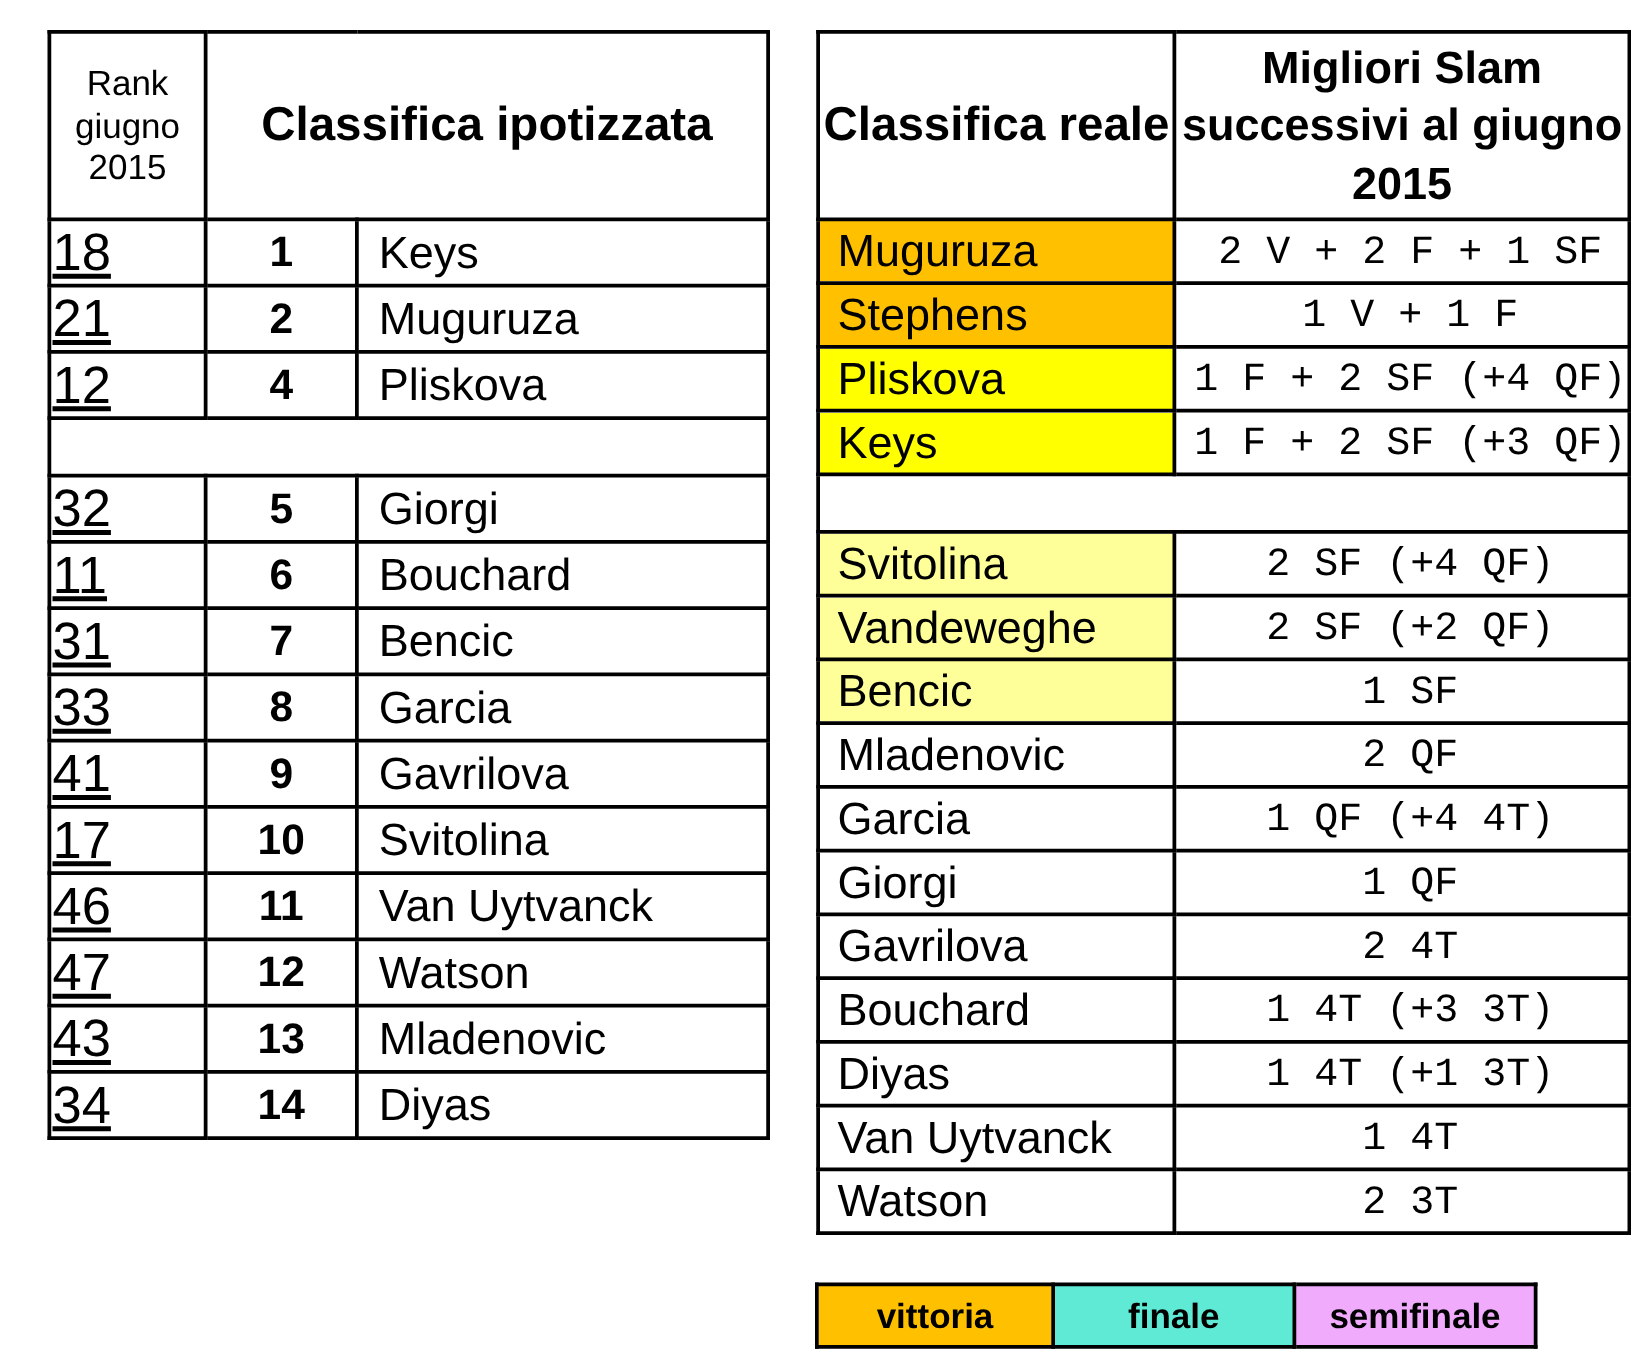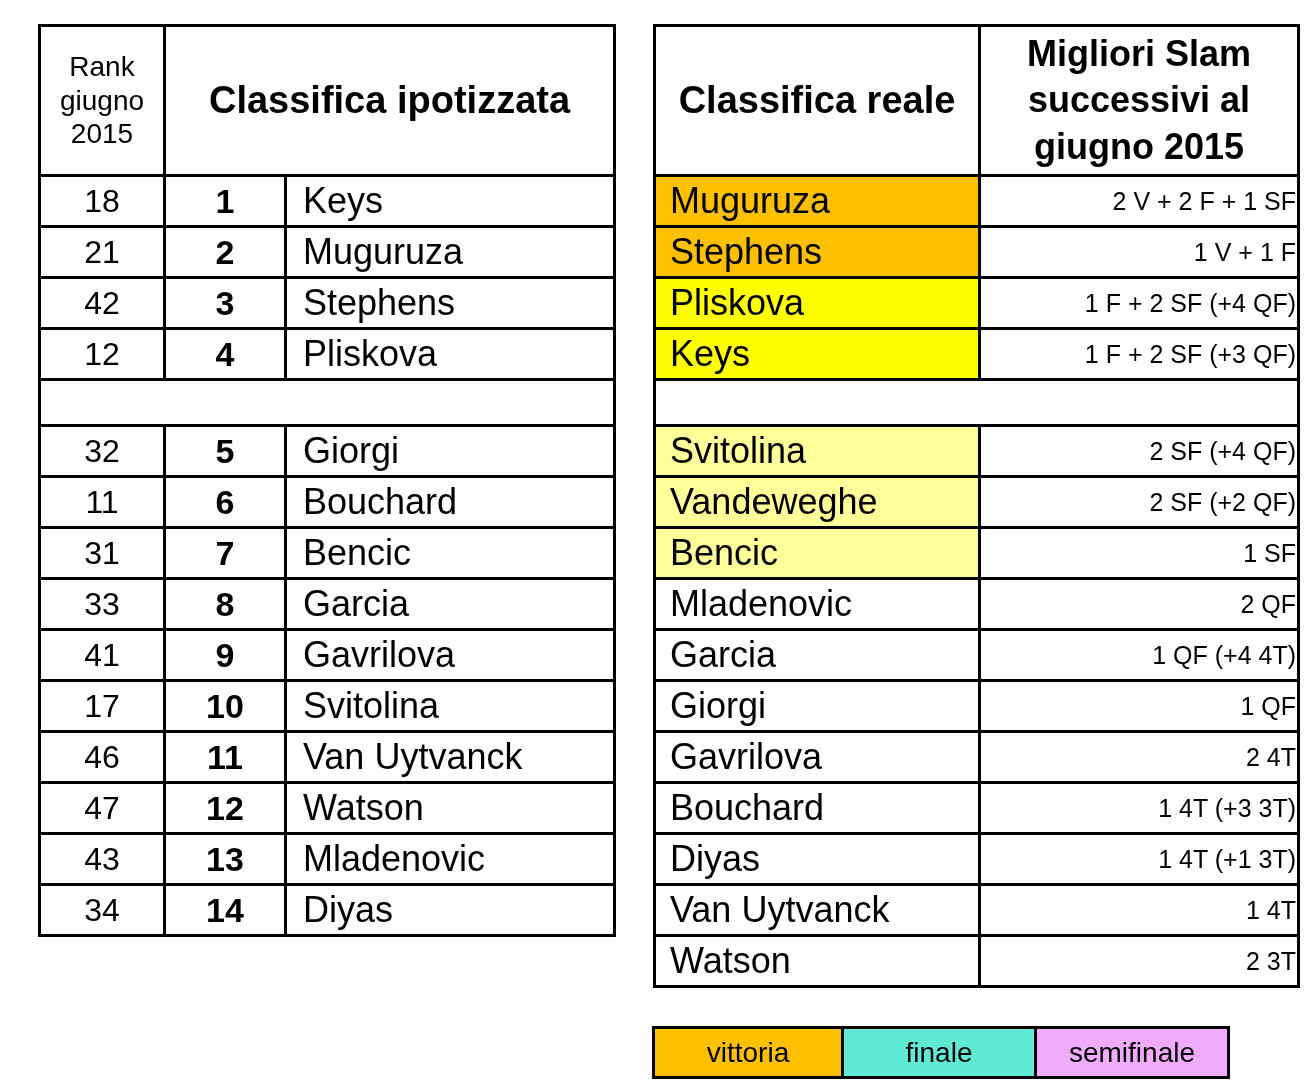--- a/index.html
+++ b/index.html
@@ -3,33 +3,33 @@
 <meta charset="utf-8">
 <style>
   html,body{margin:0;padding:0;background:#ffffff;}
   body{width:1305px;height:1083px;position:relative;
        font-family:"Liberation Sans", sans-serif;color:#000;}
   table{border-collapse:collapse;table-layout:fixed;position:absolute;background:#fff;}
   td{border:3px solid #000;vertical-align:middle;overflow:hidden;white-space:nowrap;}
   
   #left-table{left:6px;top:24px;margin-left:32px;}
   #right-table{left:653px;top:24px;}
-  #legend{left:652px;top:1026px;}
+  #legend{left:652px;top:1026px;font-weight:bold;}
   tr.data-row{height:51px;}
   tr.header-row{height:150px;}
   tr.separator-row{height:46px;}
   td.rank-head{text-align:center;font-size:28px;line-height:1.2;white-space:normal;}
   td.tbl-title{text-align:center;font-weight:bold;font-size:38px;white-space:normal;}
-  td.c-june{text-align:center;font-size:32px;}
+  td.c-june{font-size:42px;text-decoration:underline;}
   td.c-pos{text-align:center;font-size:34px;font-weight:bold;}
   td.c-name{text-align:left;font-size:36px;padding-left:16px;}
   
   td.slam-head{text-align:center;font-size:36px;line-height:1.28;white-space:normal;font-weight:bold;}
   td.r-name{text-align:left;font-size:36px;padding-left:14px;}
-  td.r-result{text-align:right;font-size:25px;padding-left:14px;}
+  td.r-result{text-align:center;font-size:32px;padding-left:14px;font-family:Liberation Mono, monospace;}
   
   tr.legend-row{height:50px;}
   td.legend-cell{text-align:center;font-size:28px;}
 </style>
 </head>
 <body>
 
 <table id="left-table">
   <colgroup>
       <col style="width:125px">
@@ -43,25 +43,20 @@
     </tr>
     <tr class="data-row">
       <td class="c-june">18</td>
       <td class="c-pos">1</td>
       <td class="c-name">Keys</td>
     </tr>
     <tr class="data-row">
       <td class="c-june">21</td>
       <td class="c-pos">2</td>
       <td class="c-name">Muguruza</td>
-    </tr>
-    <tr class="data-row">
-      <td class="c-june">42</td>
-      <td class="c-pos">3</td>
-      <td class="c-name">Stephens</td>
     </tr>
     <tr class="data-row">
       <td class="c-june">12</td>
       <td class="c-pos">4</td>
       <td class="c-name">Pliskova</td>
     </tr>
     <tr class="separator-row">
       <td colspan="3"></td>
     </tr>
     <tr class="data-row">

